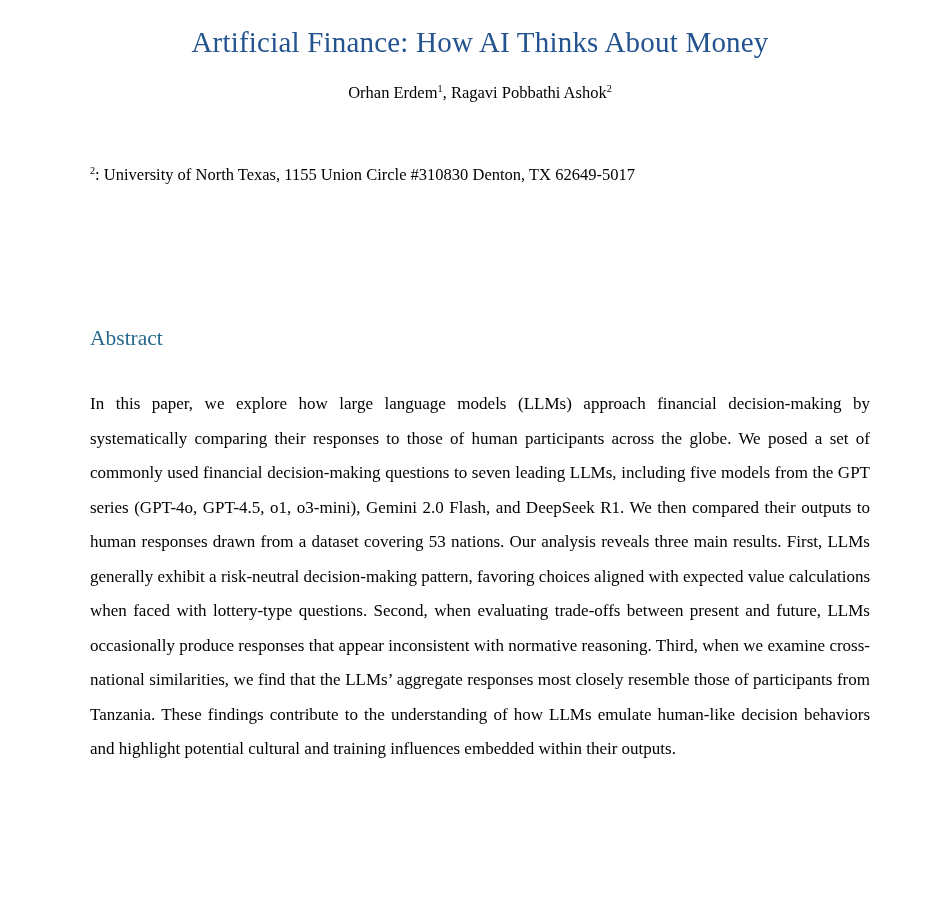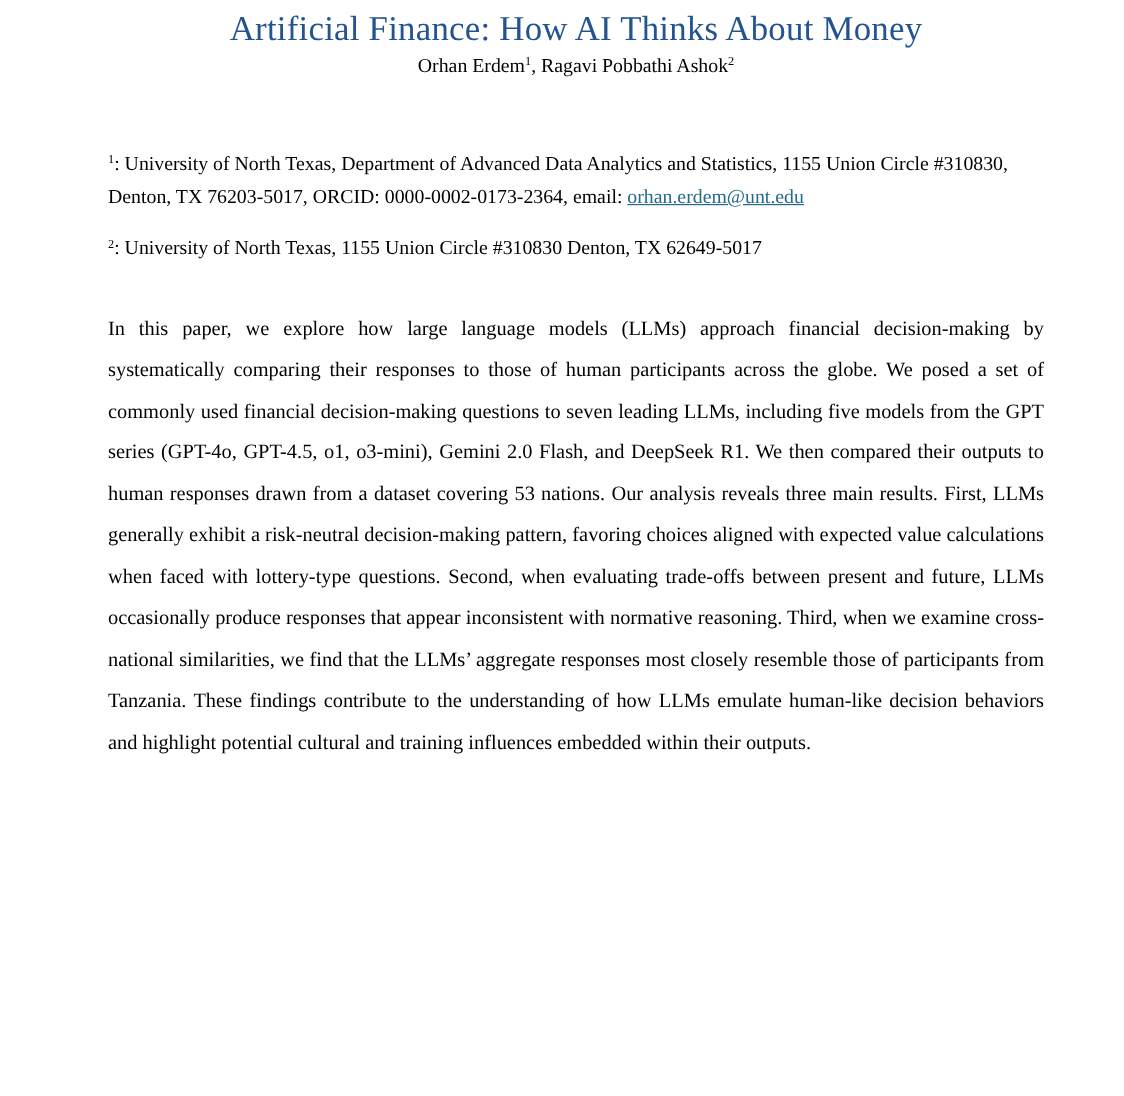--- a/index.html
+++ b/index.html
@@ -9,33 +9,33 @@
   }
   body {
     width: 937px;
     min-height: 913px;
     font-family: "Liberation Serif", "DejaVu Serif", serif;
     color: #000000;
   }
   .page {
     width: 780px;
     margin-left: 90px;
-    padding-top: 8px;
+    padding-top: 26px;
     box-sizing: border-box;
   }
   .title {
     margin: 0;
     text-align: center;
     font-size: 29px;
     font-weight: 400;
     color: #24548F;
     letter-spacing: 0.2px;
   }
   .authors {
-    margin: 4px 0 0 0;
+    margin: 24px 0 0 0;
     text-align: center;
     font-size: 16.5px;
   }
   sup {
     font-size: 0.62em;
     line-height: 0;
     position: relative;
     vertical-align: baseline;
     top: -0.55em;
   }
@@ -69,21 +69,21 @@
 </head>
 <body>
 
 <div class="page">
 
   <h1 class="title">Artificial Finance: How AI Thinks About Money</h1>
 
   <p class="authors"><span>Orhan Erdem</span><sup>1</sup><span>, </span><span>Ragavi Pobbathi Ashok</span><sup>2</sup></p>
 
   <div class="affiliations">
-    <p class="affiliation"><sup>1</sup><span>: University of North Texas, Department of Advanced Data Analytics and Statistics, 1155 Union Circle #310830, Denton, TX 76203-5017, ORCID: 0000-0002-0173-2364, email: </span><a href="#" class="email-link">orhan.erdem@unt.edu</a></p>
 
     <p class="affiliation"><sup>2</sup><span>: University of North Texas, 1155 Union Circle #310830 Denton, TX 62649-5017</span></p>
   </div>
 
+  <h2 class="abstract-heading">Abstract</h2>
 
   <p class="abstract-body">In this paper, we explore how large language models (LLMs) approach financial decision-making by systematically comparing their responses to those of human participants across the globe. We posed a set of commonly used financial decision-making questions to seven leading LLMs, including five models from the GPT series (GPT-4o, GPT-4.5, o1, o3-mini), Gemini 2.0 Flash, and DeepSeek R1. We then compared their outputs to human responses drawn from a dataset covering 53 nations. Our analysis reveals three main results. First, LLMs generally exhibit a risk-neutral decision-making pattern, favoring choices aligned with expected value calculations when faced with lottery-type questions. Second, when evaluating trade-offs between present and future, LLMs occasionally produce responses that appear inconsistent with normative reasoning. Third, when we examine cross-national similarities, we find that the LLMs’ aggregate responses most closely resemble those of participants from Tanzania. These findings contribute to the understanding of how LLMs emulate human-like decision behaviors and highlight potential cultural and training influences embedded within their outputs.</p>
 
 </div>
 
 </body></html>

